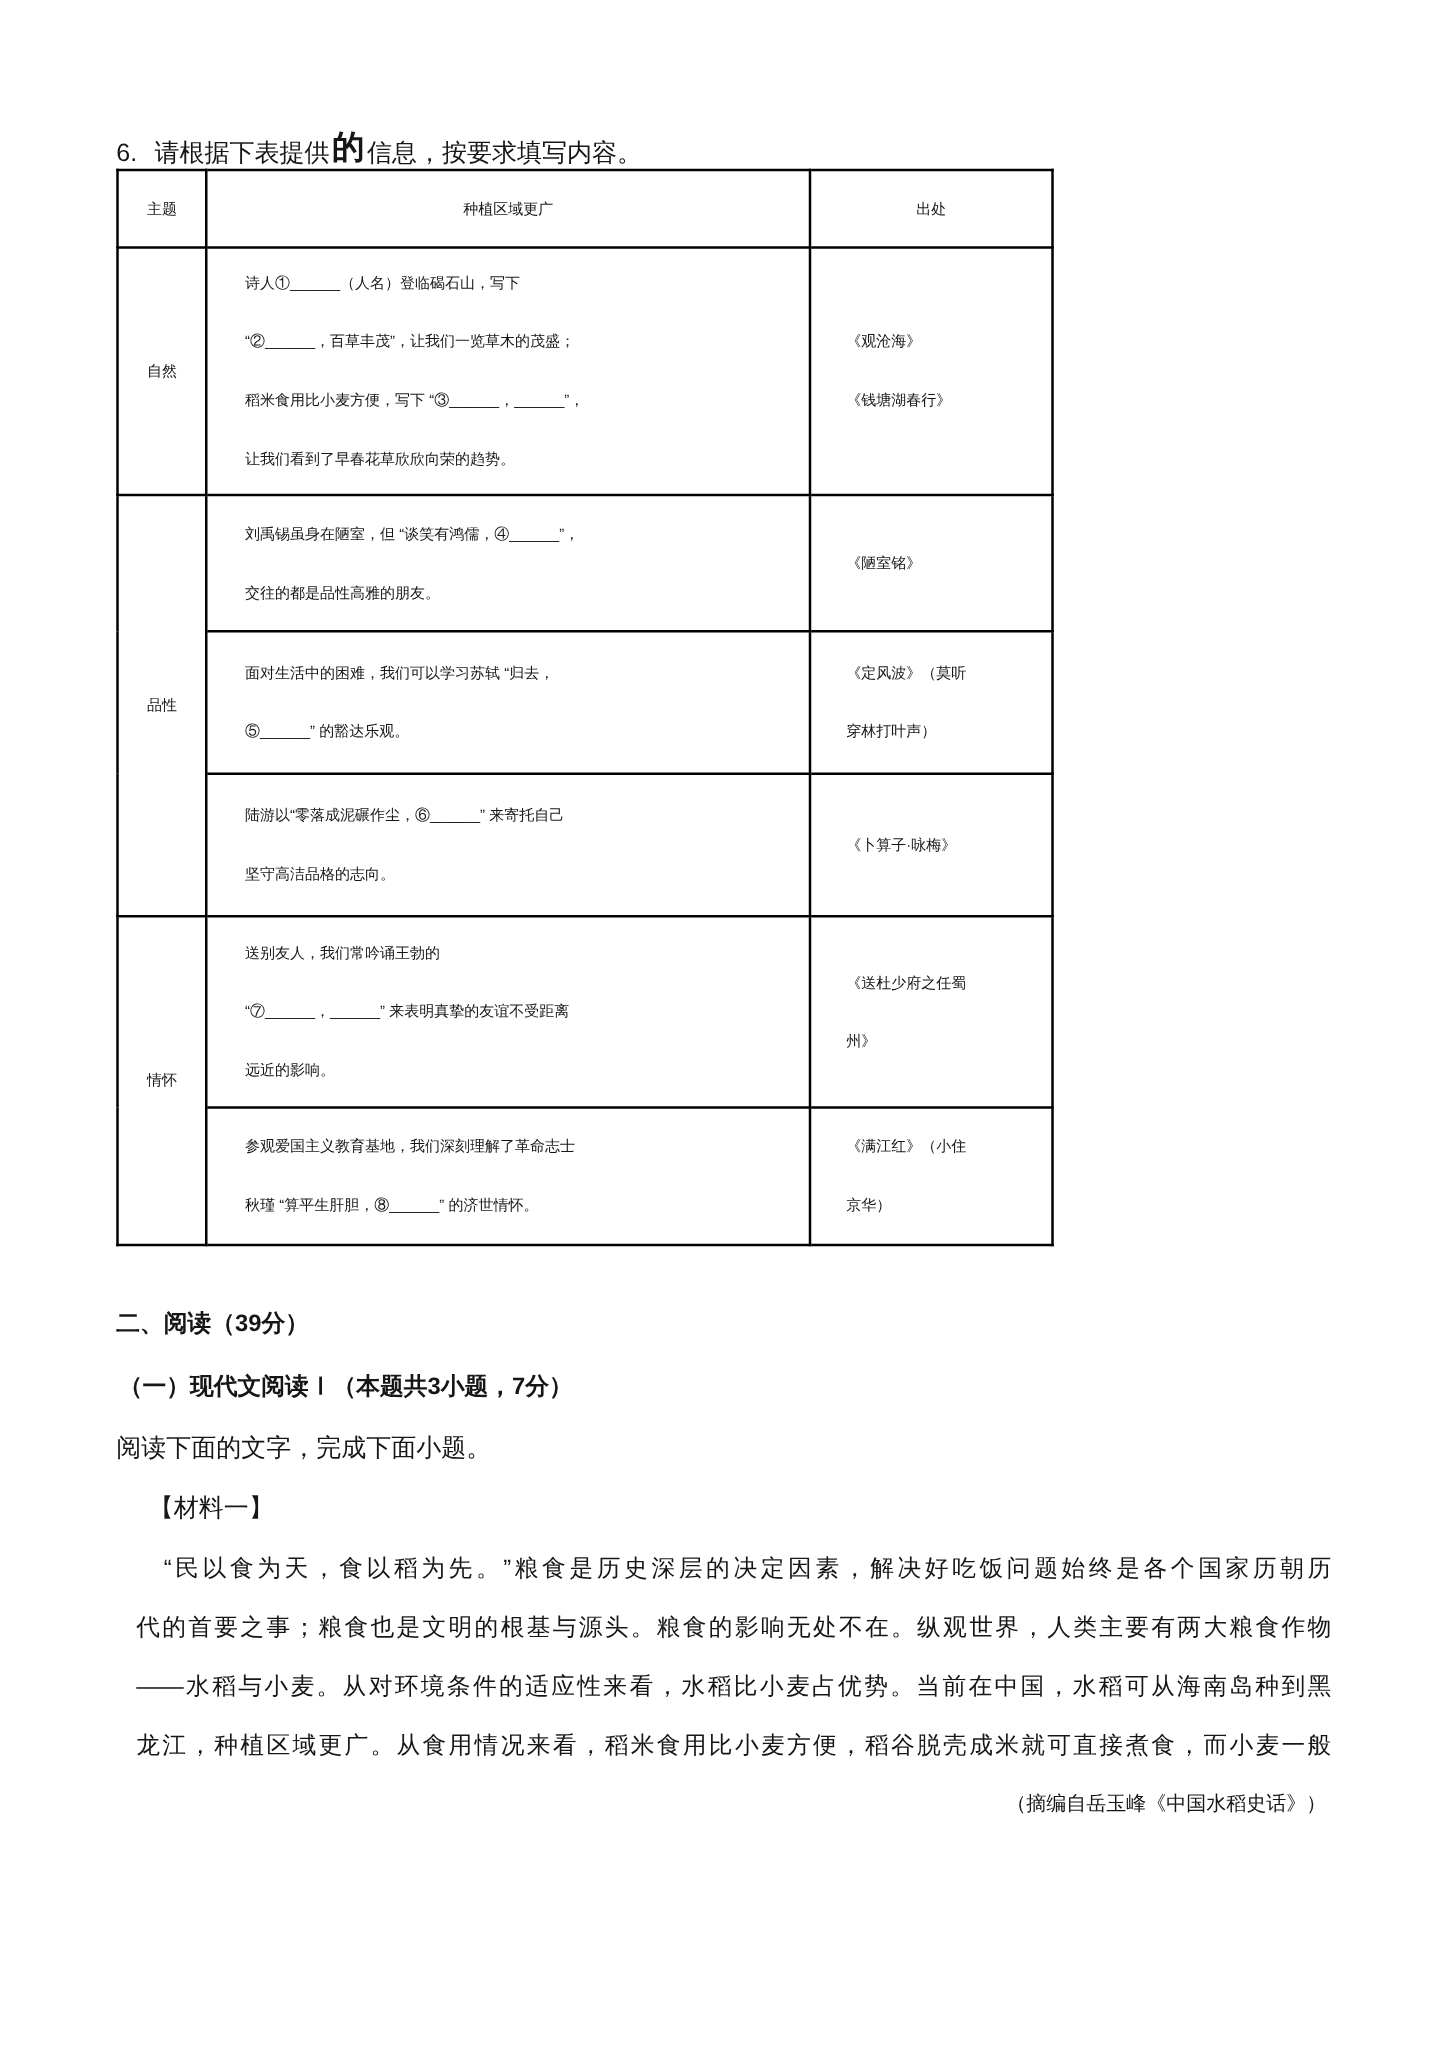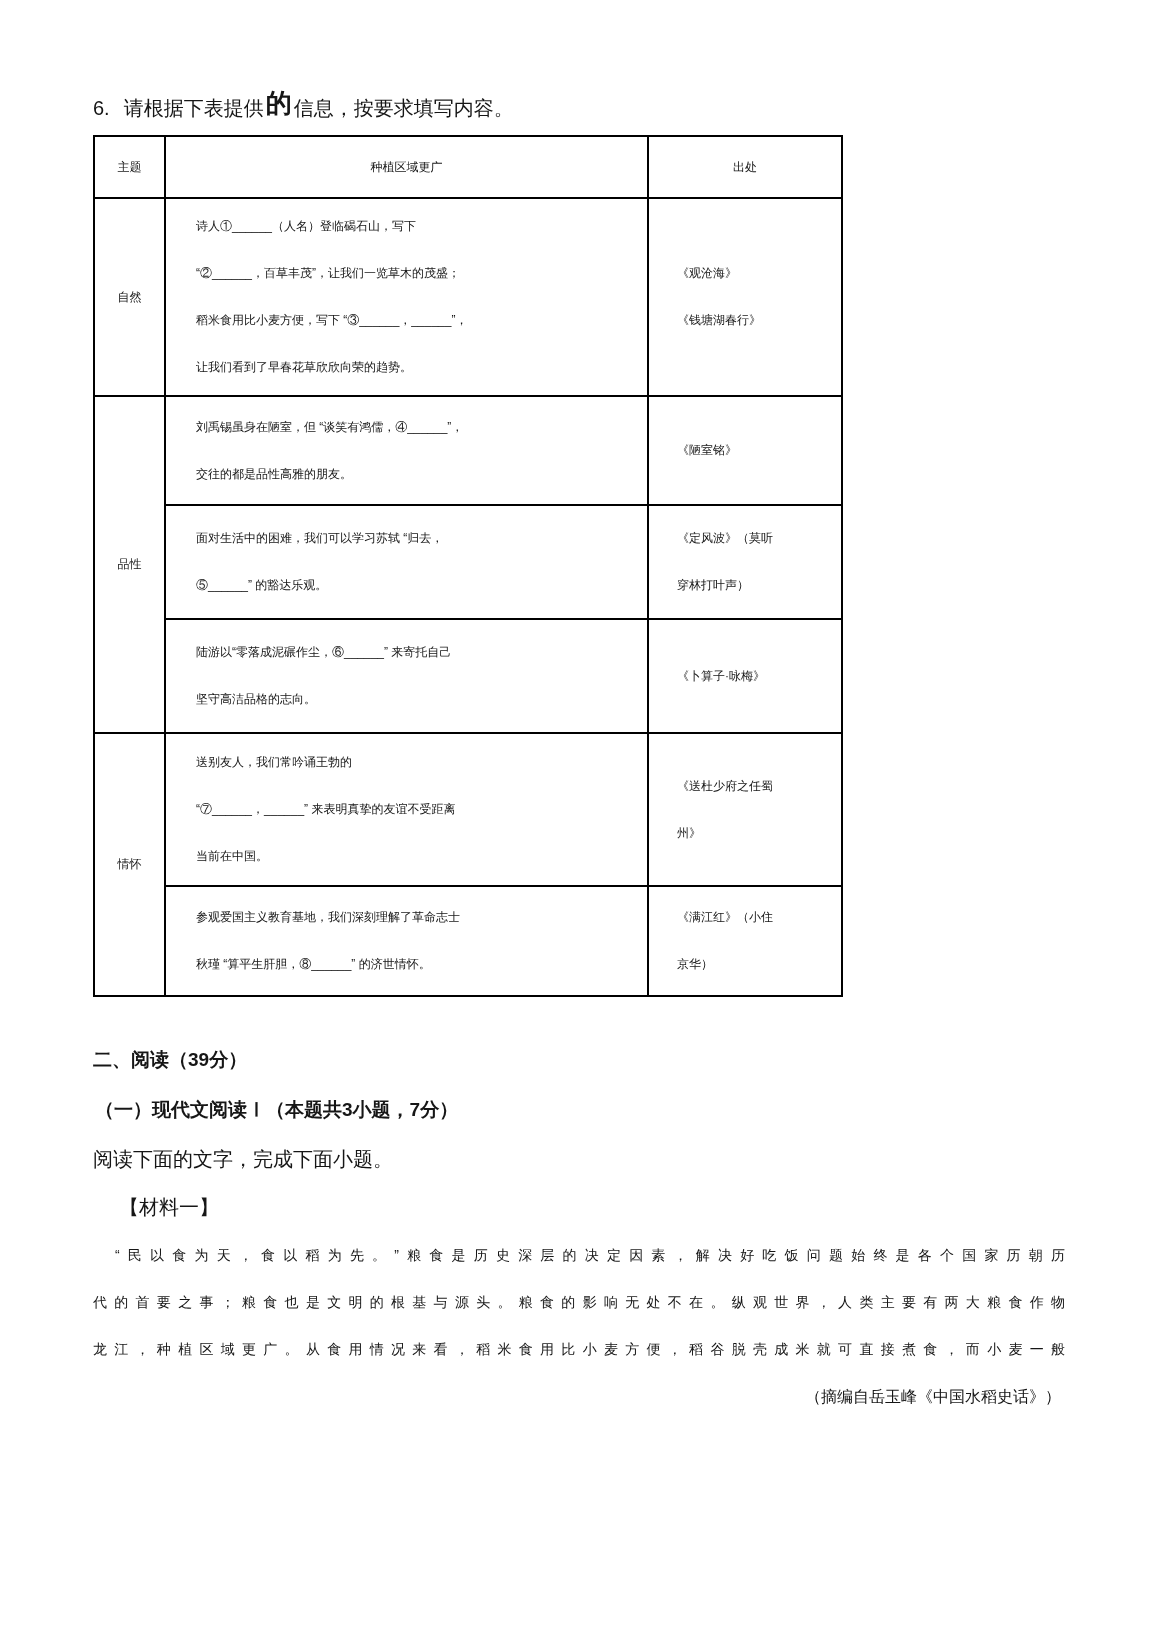--- a/index.html
+++ b/index.html
@@ -8,22 +8,22 @@
     background: #ffffff;
     color: #161616;
     font-family: "Liberation Sans", sans-serif;
     position: relative;
     overflow: hidden;
   }
   .abs { position: absolute; }
 
   
   .question-line {
-    left: 93px; top: 85px; width: 980px;
-    font-size: 20px; line-height: 42px; white-space: nowrap;
+    left: 93px; top: 105px; width: 980px;
+    font-size: 20px; line-height: 30px; white-space: nowrap;
   }
   .q-num { margin-right: 14px; }
   .q-emph {
     font-weight: bold; font-size: 26px;
     position: relative; top: -3px; margin: 0 2px;
   }
 
   
   table.lit-table {
     position: absolute; left: 93px; top: 135px;
@@ -48,22 +48,22 @@
   
   .heading-bold { font-weight: bold; font-size: 19px; line-height: 28px; white-space: nowrap; }
   .reading-heading { left: 93px; top: 1046px; }
   .sub-heading     { left: 95px; top: 1096px; }
   .instruction     { left: 93px; top: 1145px; font-size: 20px; line-height: 28px; }
   .material-label  { left: 93px; top: 1193px; font-size: 20px; line-height: 28px; padding-left: 26px; }
 
   
   .passage { left: 93px; top: 1232px; width: 972px; }
   .passage-line {
-    font-size: 14px; line-height: 47px;
-    text-align: justify; text-align-last: justify;
+    font-size: 19px; line-height: 47px;
+    text-align: justify; text-align-last: justify; margin-left: 16px;
   }
   .passage-line.first { text-indent: 22px; }
   .passage-line.last { text-align: left; text-align-last: left; }
   .attribution {
     font-size: 16px; line-height: 47px;
     text-align: right; padding-right: 4px;
   }
 </style>
 </head>
 <body>
@@ -126,21 +126,21 @@
         </td>
         <td class="source-cell">
           <div class="cell-line">《卜算子·咏梅》</div>
         </td>
       </tr>
       <tr style="height: 153px;">
         <td class="theme-cell" rowspan="2">情怀</td>
         <td class="content-cell">
           <div class="cell-line">送别友人，我们常吟诵王勃的</div>
           <div class="cell-line">“⑦______，______” 来表明真挚的友谊不受距离</div>
-          <div class="cell-line">当前在中国。</div>
+          <div class="cell-line">远近的影响。</div>
         </td>
         <td class="source-cell">
           <div class="cell-line">《送杜少府之任蜀</div>
           <div class="cell-line">州》</div>
         </td>
       </tr>
       <tr style="height: 110px;">
         <td class="content-cell">
           <div class="cell-line">参观爱国主义教育基地，我们深刻理解了革命志士</div>
           <div class="cell-line">秋瑾 “算平生肝胆，⑧______” 的济世情怀。</div>
@@ -155,16 +155,17 @@
 
 <div class="abs heading-bold reading-heading">二、阅读（39分）</div>
 <div class="abs heading-bold sub-heading">（一）现代文阅读Ⅰ（本题共3小题，7分）</div>
 <div class="abs instruction">阅读下面的文字，完成下面小题。</div>
 <div class="abs material-label">【材料一】</div>
 
 <div class="abs passage">
   <div>
       <div class="passage-line first">“民以食为天，食以稻为先。”粮食是历史深层的决定因素，解决好吃饭问题始终是各个国家历朝历</div>
       <div class="passage-line">代的首要之事；粮食也是文明的根基与源头。粮食的影响无处不在。纵观世界，人类主要有两大粮食作物</div>
+      <div class="passage-line">——水稻与小麦。从对环境条件的适应性来看，水稻比小麦占优势。当前在中国，水稻可从海南岛种到黑</div>
       <div class="passage-line">龙江，种植区域更广。从食用情况来看，稻米食用比小麦方便，稻谷脱壳成米就可直接煮食，而小麦一般</div>
     </div>
   <div class="attribution">（摘编自岳玉峰《中国水稻史话》）</div>
 </div>
 
 </body></html>

